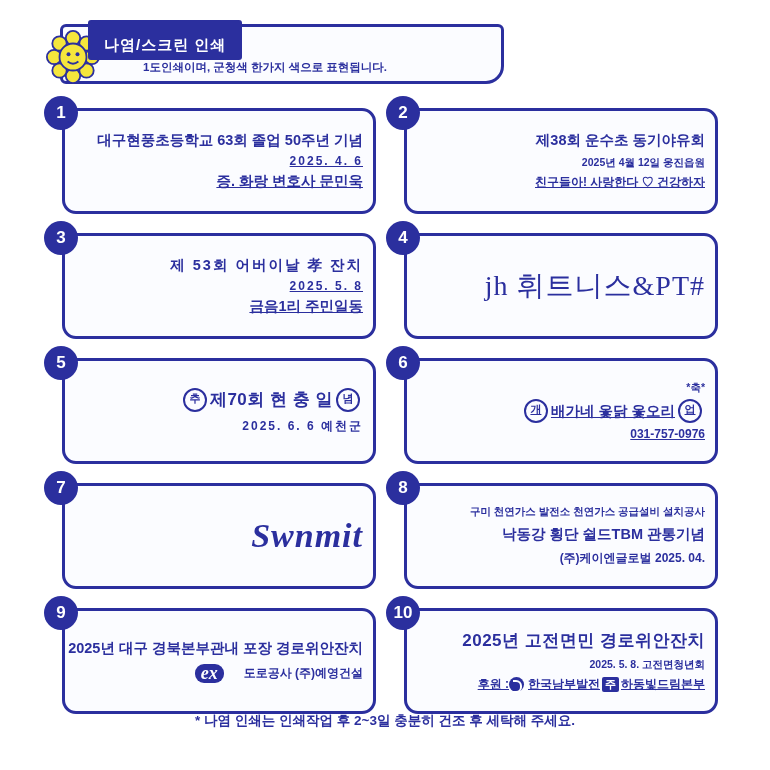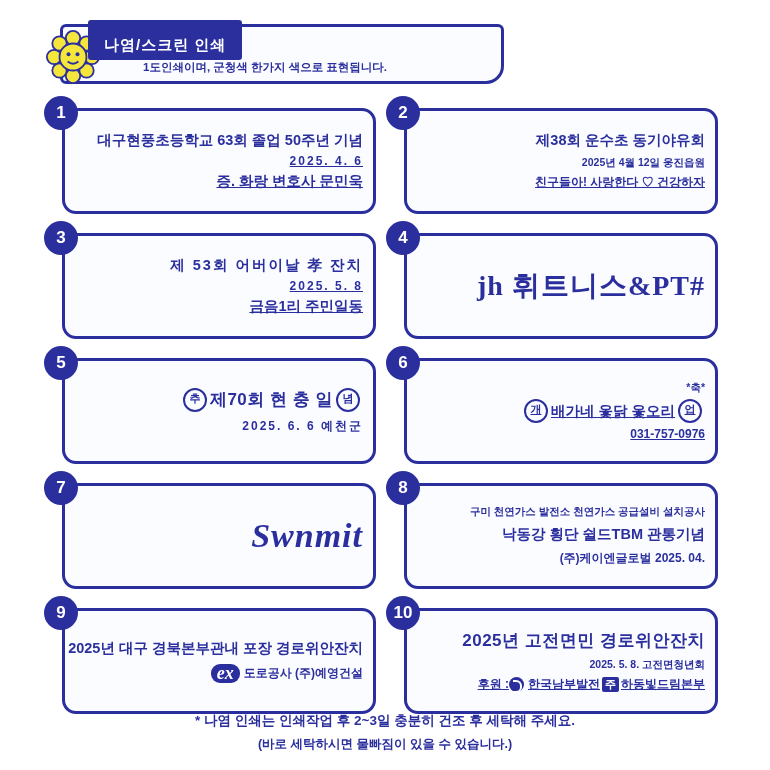--- a/index.html
+++ b/index.html
@@ -84,21 +84,21 @@
   
   .t-lg{font-size:17px;font-weight:bold;letter-spacing:0.5px;}
   .t-md{font-size:14.5px;font-weight:bold;}
   .t-sm{font-size:12px;font-weight:bold;}
   .t-xs{font-size:10.5px;font-weight:bold;}
   .sp{letter-spacing:2px;}
   .gap2{margin-top:4px;text-decoration:underline;}
   .gap3{margin-top:6px;}
 
   
-  .logo4{font-family:"Liberation Serif", serif;font-size:28px;font-weight:bold;letter-spacing:1px;}
+  .logo4{font-family:"Liberation Serif", serif;font-size:28px;font-weight:normal;letter-spacing:1px;}
 
   
   .logo7{
     font-family:"Liberation Serif", serif;
     font-size:34px;font-style:italic;font-weight:bold;
     letter-spacing:1px;
     margin-left:20px;
   }
 
   .stamp{
@@ -111,21 +111,21 @@
     vertical-align:middle;
     margin:0 3px;
   }
   .row{display:flex;align-items:center;justify-content:center;white-space:nowrap;}
 
   .ex{
     display:inline-block;
     font-family:"Liberation Serif", serif;
     font-style:italic;font-weight:bold;font-size:18px;
     background:#2b2f9e;color:#fff;border-radius:9px;
-    padding:0 6px;margin:0 4px;
+    padding:0 6px;margin:0 20px;
     line-height:19px;
   }
   .circ-logo{
     display:inline-block;width:15px;height:15px;border-radius:50%;
     background:#2b2f9e;margin-right:4px;vertical-align:-2px;
     position:relative;
   }
   .circ-logo::after{
     content:"";position:absolute;left:4px;top:3px;width:7px;height:9px;
     border:2px solid #fff;border-left:none;border-radius:0 6px 6px 0;
@@ -270,16 +270,15 @@
           <span class="box-j">주</span>
           <span class="t-sm">하동빛드림본부</span>
         </div>
       </div>
     </div>
 
   </div>
 
   <div class="footer">
     <div class="f1">* 나염 인쇄는 인쇄작업 후 2~3일 충분히 건조 후 세탁해 주세요.</div>
-    <div class="f2">(바로 세탁하시면 물빠짐이 있을 수 있습니다.)</div>
   </div>
 
 </div>
 
 </body></html>

